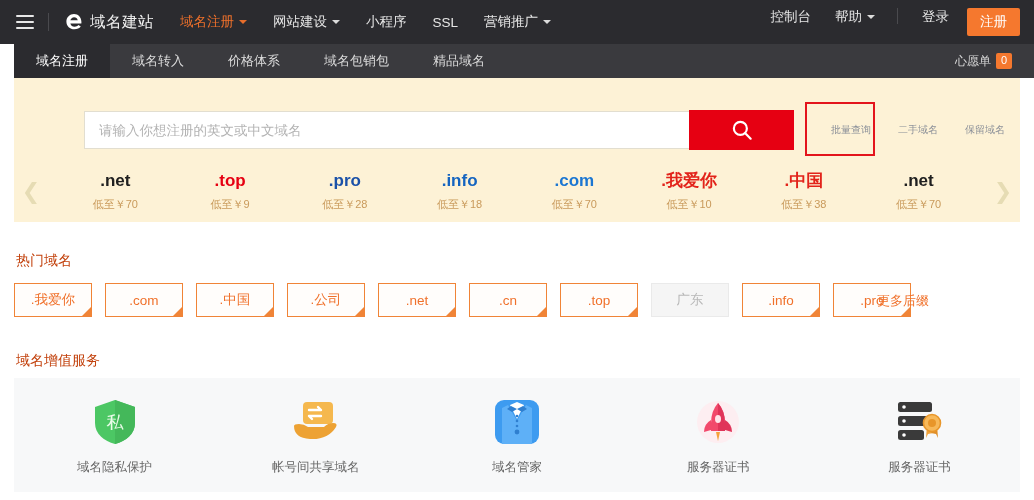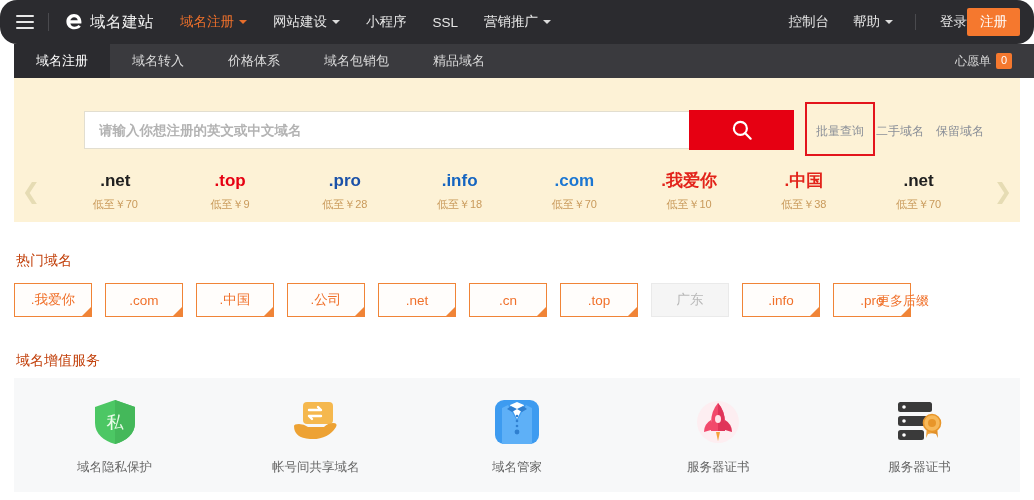--- a/index.html
+++ b/index.html
@@ -6,67 +6,67 @@
   html, body {
     width: 1034px; height: 500px;
     font-family: "Liberation Sans", "DejaVu Sans", sans-serif;
     background: #ffffff; overflow: hidden;
   }
   #app { position: relative; width: 1034px; height: 500px; background:#fff; }
 
   
   .topbar {
     position:absolute; left:0; top:0; width:1034px; height:44px;
-    background:#2b2b2f; display:flex; align-items:center;border-radius:17px;
+    background:#2b2b2f; display:flex; align-items:center;
   }
   .hamburger { width:18px; height:14px; margin-left:16px; margin-right:14px;
     display:flex; flex-direction:column; justify-content:space-between; cursor:pointer; }
   .hamburger i { display:block; height:2px; background:#e8e8e8; border-radius:1px; }
   .vdiv { width:1px; height:18px; background:#4a4a4e; margin-right:14px; }
   .logo { display:flex; align-items:center; cursor:pointer; }
   .logo-e { width:22px; height:22px; margin-right:5px; }
   .logo-text { color:#f2f2f2; font-size:15.5px; letter-spacing:.5px; }
   .navitem { color:#e6e6e6; font-size:13.5px; margin-left:26px; display:flex;
     align-items:center; cursor:pointer; white-space:nowrap; }
   .navitem.active { color:#f0712b; }
   .caret { width:0; height:0; border-left:4px solid transparent; border-right:4px solid transparent;
     border-top:4px solid currentColor; margin-left:5px; opacity:.95; }
-  .nav-right { margin-left:auto; display:flex; align-items:center; margin-right:14px; }
+  .nav-right { margin-left:auto; display:flex; align-items:flex-start; margin-right:14px; }
   .nav-right .navitem { margin-left:24px; }
   .rdiv { width:1px; height:16px; background:#4a4a4e; margin-left:22px; }
   .btn-reg { background:#f5782e; color:#fff; font-size:13.5px; padding:5px 13px;
-    border-radius:2px; cursor:pointer; }
+    margin-left:18px; border-radius:2px; cursor:pointer; }
 
   
   .tabbar { position:absolute; left:0; top:44px; width:1034px; height:34px;
     background:#3a3a3e; display:flex; align-items:stretch; }
   .tabbar-pad { width:14px; background:#ffffff; height:34px; }
   .tab { color:#dcdcdc; font-size:13px; display:flex; align-items:center;
     padding:0 22px; cursor:pointer; white-space:nowrap; }
   .tab.active { background:#2b2b2f; color:#ffffff; }
   .wish { margin-left:auto; display:flex; align-items:center; color:#d7d7d7;
     font-size:12px; padding-right:22px; cursor:pointer; }
   .wish-badge { background:#f5782e; color:#fff; font-size:11px; border-radius:2px;
     padding:1px 5px; margin-left:5px; line-height:1.2; }
 
   
   .banner { position:absolute; left:14px; top:78px; width:1006px; height:144px;
     background:#fdf2d6; }
   .searchrow { position:absolute; left:70px; top:32px; display:flex; align-items:center; }
   .searchbox { width:605px; height:38px; background:#fff; border:1px solid #e2ded0;
     border-right:none; display:flex; align-items:center; padding-left:14px; }
   .searchbox input { border:none; outline:none; width:100%; font-size:13.5px;
-    color:#333; font-family:"Liberation Sans","DejaVu Sans",sans-serif; background:transparent;font-weight:bold; }
+    color:#333; font-family:"Liberation Sans","DejaVu Sans",sans-serif; background:transparent; }
   .searchbox input::placeholder { color:#b3b3b3; }
   .searchbtn { width:105px; height:40px; background:#e60012; display:flex;
     align-items:center; justify-content:center; cursor:pointer; }
   .hl-box { position:absolute; left:791px; top:24px; width:70px; height:54px;
     border:2px solid #e3141c; }
   .sublinks { position:absolute; left:802px; top:45px; display:flex; gap:12px; }
-  .sublink { font-size:12px; color:#8a8f98; cursor:pointer; white-space:nowrap; }
+  .sublink { font-size:10px; color:#8a8f98; cursor:pointer; white-space:nowrap;margin-left:15px; }
 
   
   .carousel { position:absolute; left:0; top:88px; width:1006px; height:52px;
     display:flex; align-items:center; }
   .arrow { width:34px; display:flex; align-items:center; justify-content:center;
     color:#e6dcb4; font-size:22px; cursor:pointer; user-select:none; }
   .tlds { flex:1; display:flex; justify-content:space-around; align-items:flex-start; padding:0 10px; }
   .tld { display:flex; flex-direction:column; align-items:center; cursor:pointer; min-width:76px; }
   .tld-name { font-size:17px; font-weight:bold; line-height:1.1; }
   .tld-price { font-size:11px; color:#c99a5b; margin-top:6px;text-align:center; }

